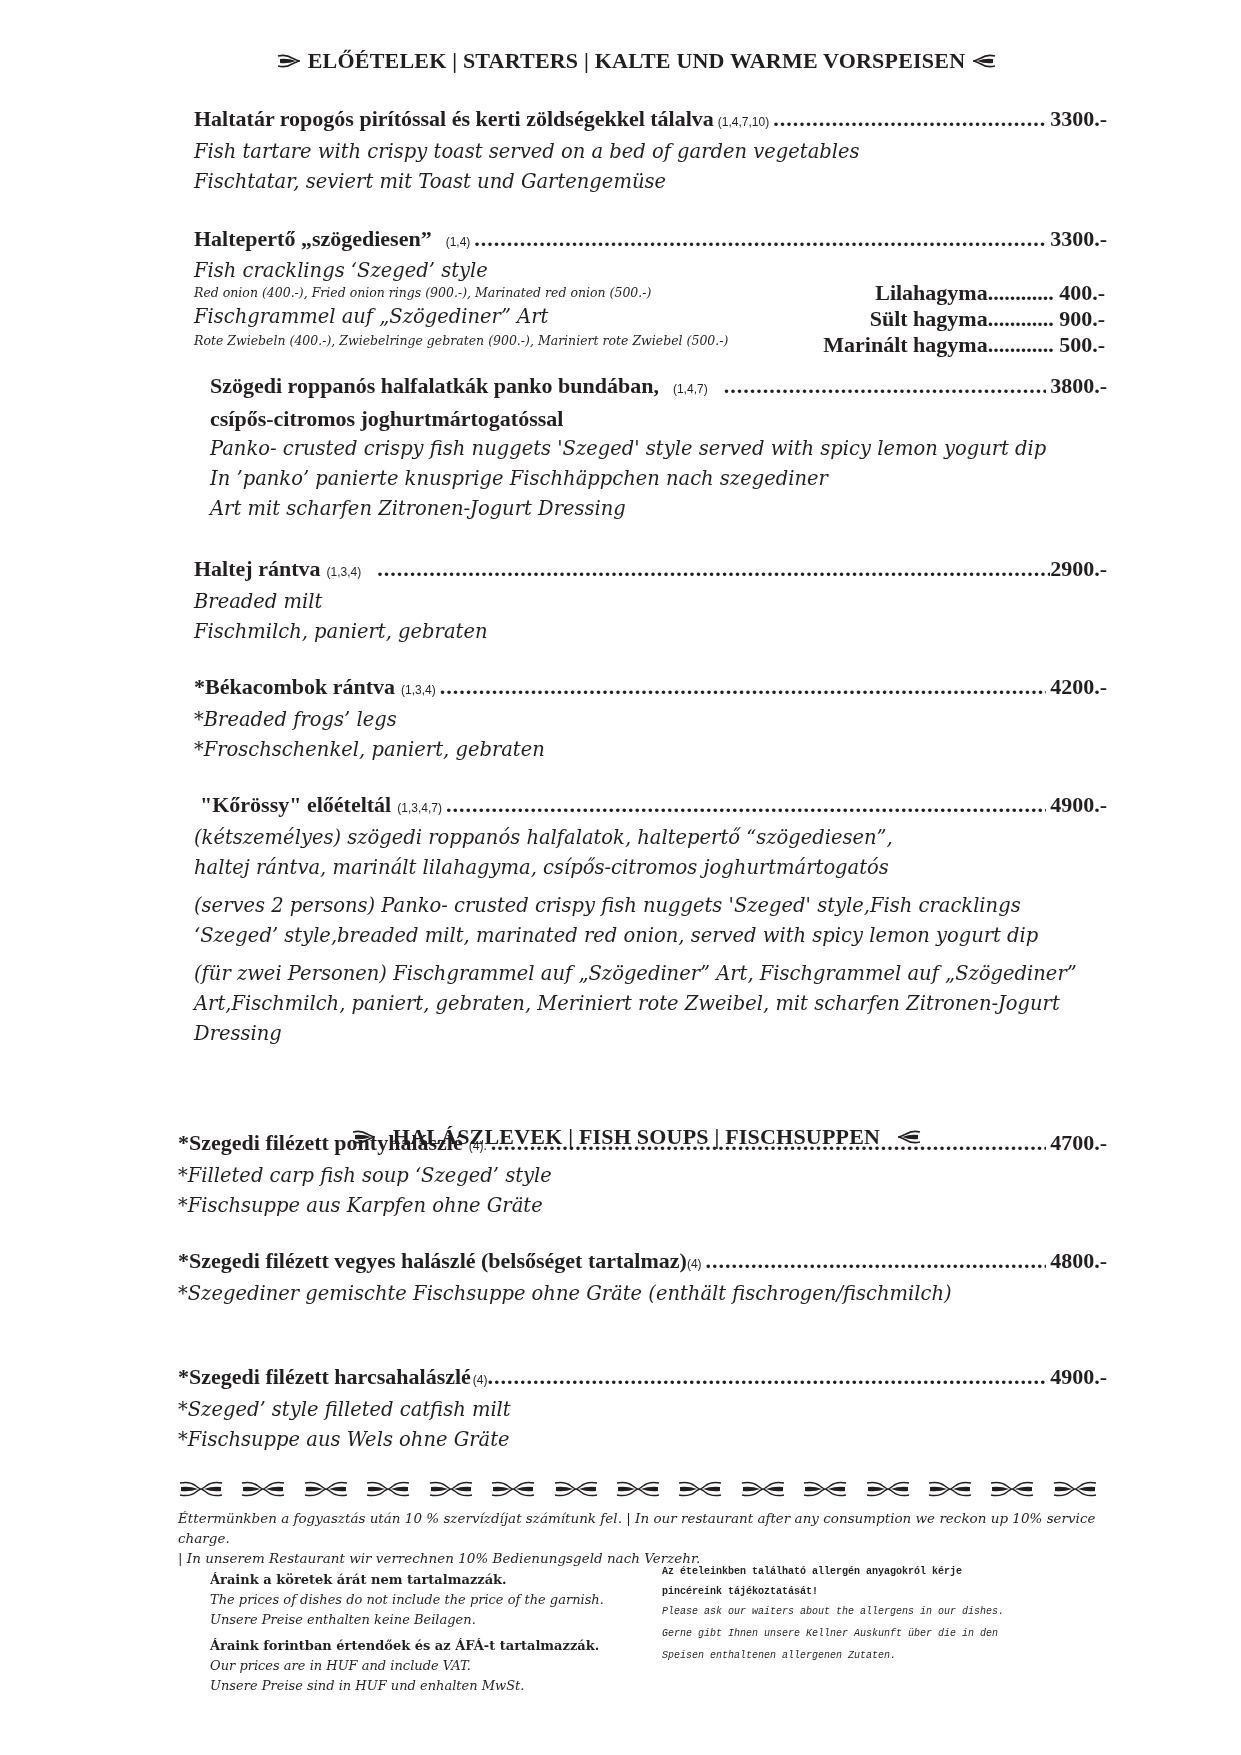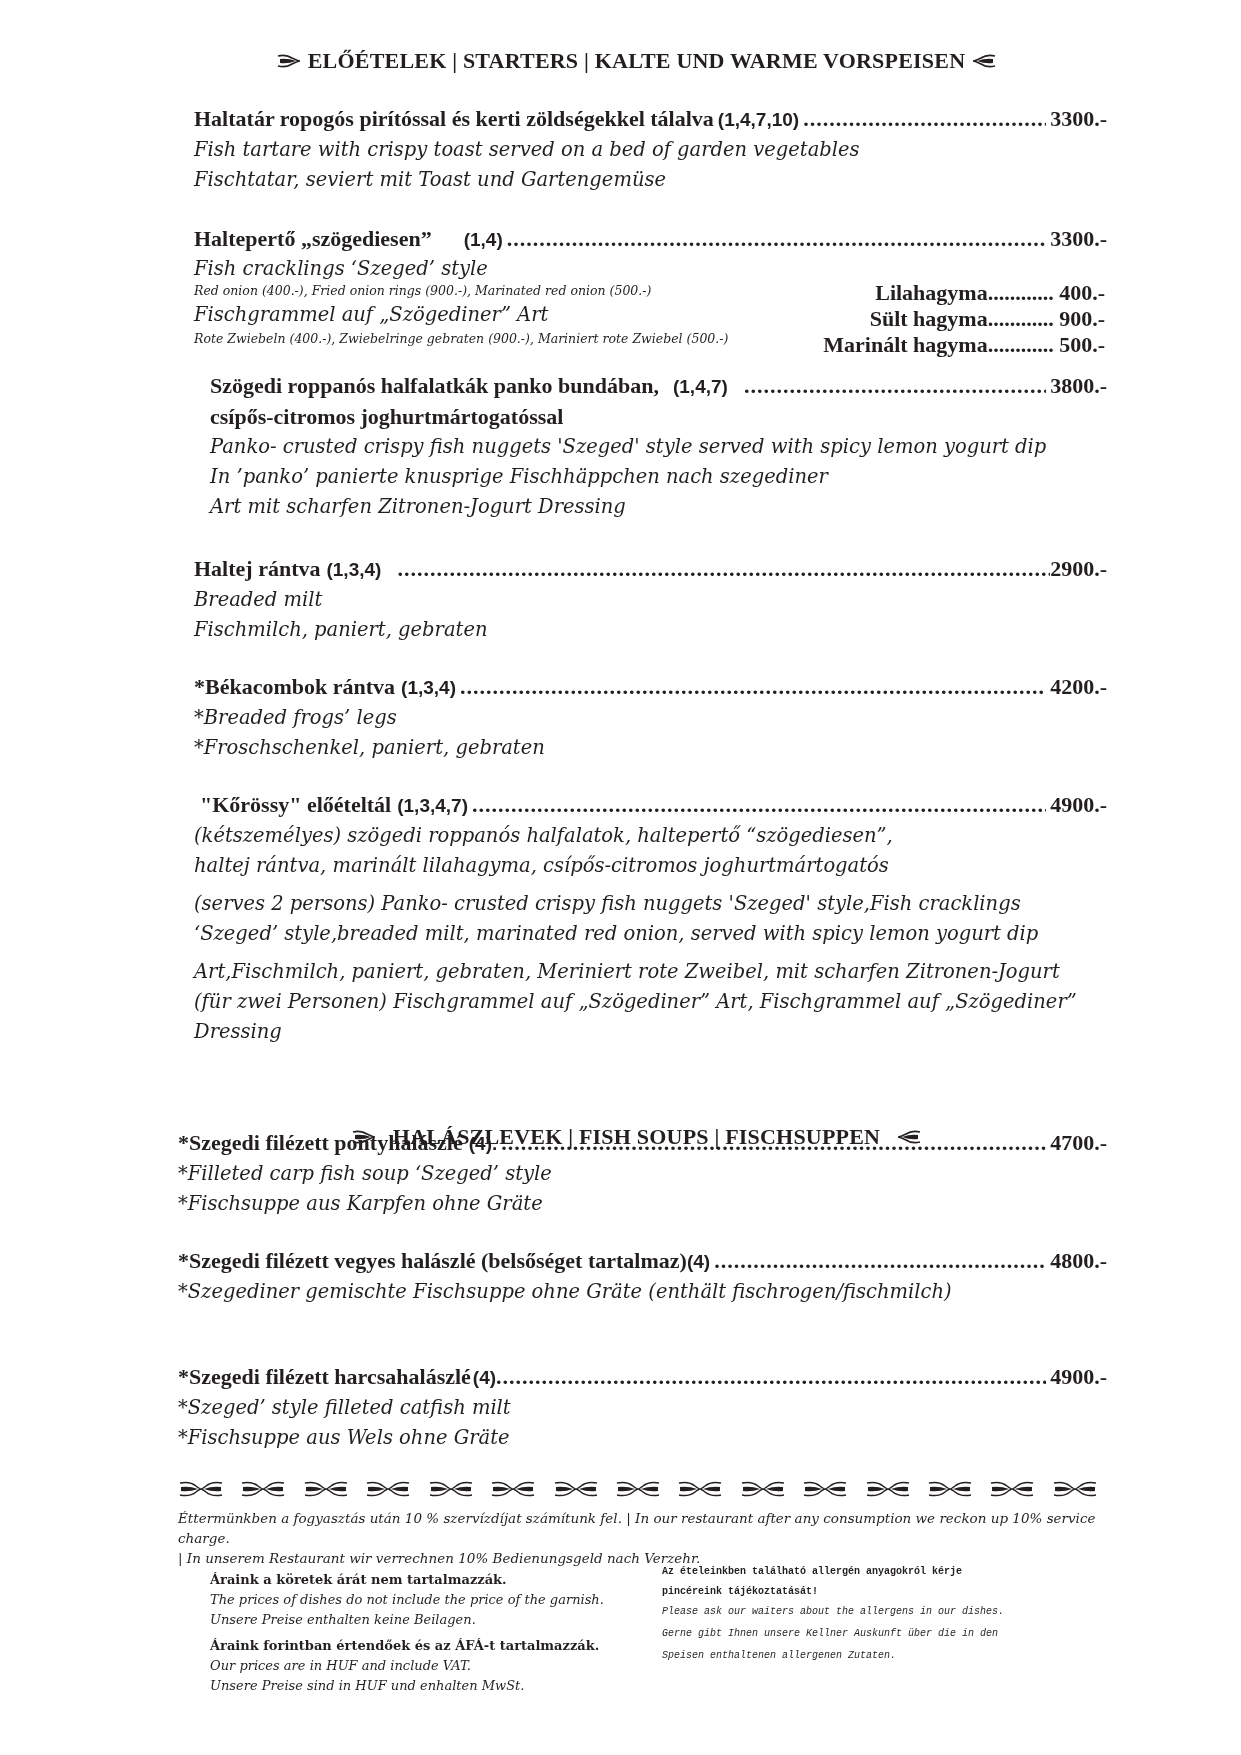--- a/index.html
+++ b/index.html
@@ -17,21 +17,21 @@
   }
   .orn { display: inline-block; width: 26px; height: 18px; vertical-align: middle; }
   .orn svg { width: 26px; height: 18px; display: block; }
 
   .item { position: absolute; left: 178px; right: 150px; }
   .title-line {
     display: flex; align-items: baseline; white-space: nowrap;
     font-weight: bold; font-size: 22px; line-height: 30px;
   }
   .title-line .name { flex: 0 0 auto; }
-  .title-line .allergens { font-weight: bold; font-family: "Liberation Sans", "DejaVu Sans", sans-serif; font-size: 19px; margin-left: 6px; flex: 0 0 auto; }
+  .title-line .allergens { font-weight: normal; font-family: "Liberation Sans", "DejaVu Sans", sans-serif; font-size: 12px; margin-left: 6px; flex: 0 0 auto; }
   .title-line .dots { flex: 1 1 auto; overflow: hidden; margin: 0 4px; letter-spacing: 1px; }
   .title-line .dots::before { content: "................................................................................................................................................................................"; font-weight: bold; }
   .title-line .price { flex: 0 0 auto; }
   .desc { font-style: italic; font-size: 22px; line-height: 30px; white-space: nowrap; font-family: "DejaVu Serif", "Liberation Serif", serif; font-size: 19.5px; }
   .small-desc { font-style: italic; font-size: 12.5px; line-height: 16px; white-space: nowrap; font-family: "DejaVu Serif", serif; }
   .sub-line { font-weight: bold; font-size: 22px; line-height: 30px; white-space: nowrap; }
 
   .side-prices { position: absolute; right: 152px; text-align: right; font-weight: bold; font-size: 22px; }
   .side-prices div { line-height: 26px; white-space: nowrap; }
 
@@ -76,21 +76,21 @@
       <span class="dots"></span>
       <span class="price">3300.-</span>
     </div>
     <div class="desc">Fish tartare with crispy toast served on a bed of garden vegetables</div>
     <div class="desc">Fischtatar, seviert mit Toast und Gartengemüse</div>
   </div>
 
   <div class="item" style="top:224px;">
     <div class="title-line">
       <span class="name">Haltepertő „szögediesen”</span>
-      <span class="allergens" style="margin-left:32px;">(1,4)</span>
+      <span class="allergens" style="margin-left:14px;">(1,4)</span>
       <span class="dots"></span>
       <span class="price">3300.-</span>
     </div>
     <div class="desc" style="line-height:28px;">Fish cracklings ‘Szeged’ style</div>
     <div class="small-desc">Red onion (400.-), Fried onion rings (900.-), Marinated red onion (500.-)</div>
     <div class="desc" style="line-height:32px;">Fischgrammel auf „Szögediner” Art</div>
     <div class="small-desc">Rote Zwiebeln (400.-), Zwiebelringe gebraten (900.-), Mariniert rote Zwiebel (500.-)</div>
   </div>
   <div class="side-prices" style="top:280px;">
     <div><span>Lilahagyma</span>............ <span>400.-</span></div>
@@ -139,22 +139,22 @@
       <span class="allergens">(1,3,4,7)</span>
       <span class="dots"></span>
       <span class="price">4900.-</span>
     </div>
     <div class="desc">(kétszemélyes) szögedi roppanós halfalatok, haltepertő “szögediesen”,</div>
     <div class="desc">haltej rántva, marinált lilahagyma, csípős-citromos joghurtmártogatós</div>
     <div class="gap"></div>
     <div class="desc">(serves 2 persons) Panko- crusted crispy fish nuggets 'Szeged' style,Fish cracklings</div>
     <div class="desc">‘Szeged’ style,breaded milt, marinated red onion, served with spicy lemon yogurt dip</div>
     <div class="gap"></div>
+    <div class="desc">(für zwei Personen) Fischgrammel auf „Szögediner” Art, Fischgrammel auf „Szögediner”</div>
     <div class="desc">Art,Fischmilch, paniert, gebraten, Meriniert rote Zweibel, mit scharfen Zitronen-Jogurt</div>
-    <div class="desc">(für zwei Personen) Fischgrammel auf „Szögediner” Art, Fischgrammel auf „Szögediner”</div>
     <div class="desc">Dressing</div>
   </div>
 
   <div class="section-title" style="top:1076px;margin-top:48px;">
     <span class="orn" style="margin-right:10px;">
       <svg viewBox="0 0 26 18">
           <path d="M2 4 Q10 2 16 6 Q22 9 24 9 Q22 9 16 12 Q10 16 2 14" fill="none" stroke="#231f20" stroke-width="1.6"></path>
           <path d="M4 7 Q12 6 20 9 Q12 12 4 11 Z" fill="#231f20"></path>
         </svg>
     </span>

